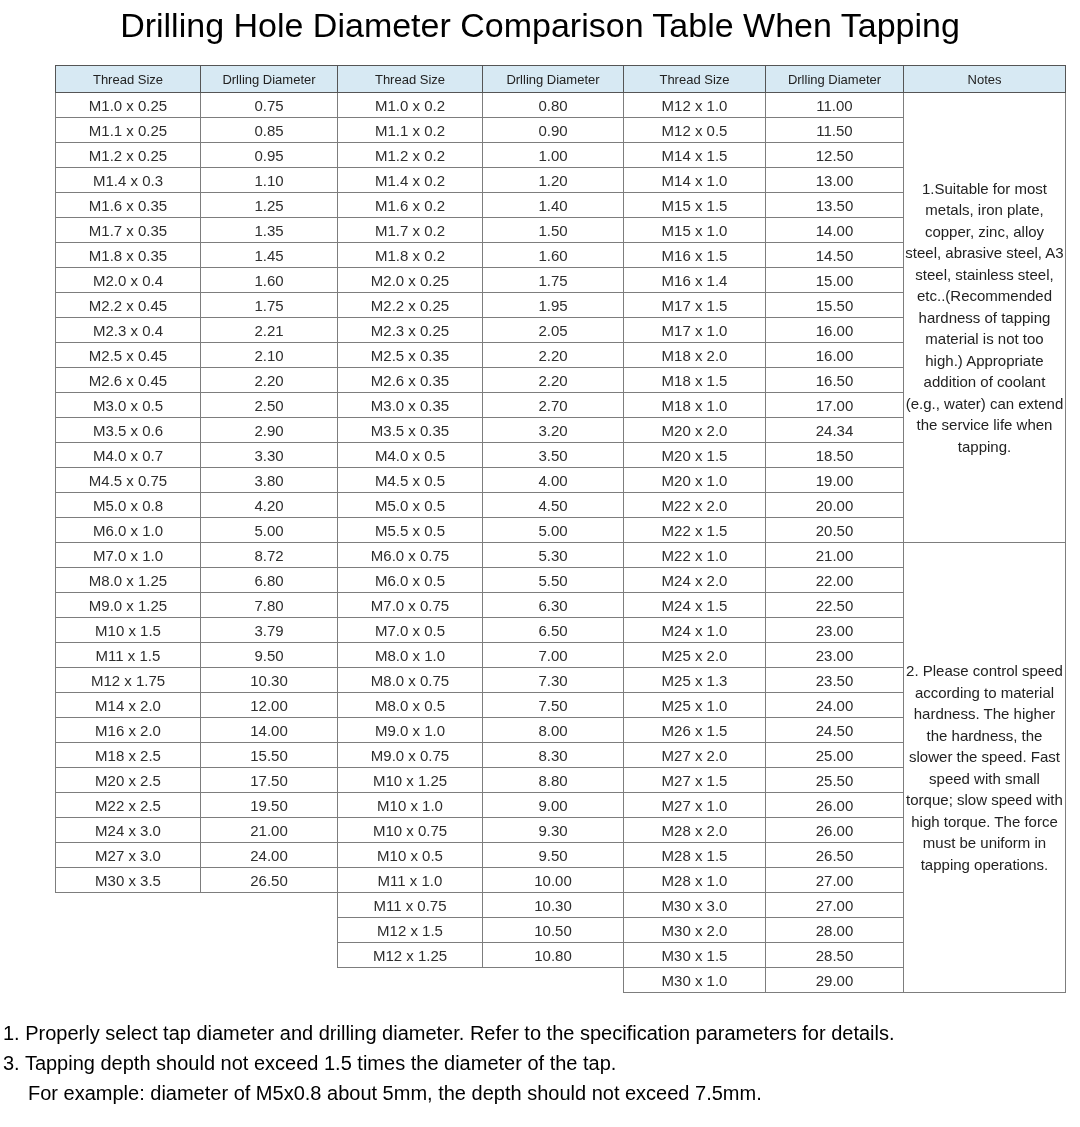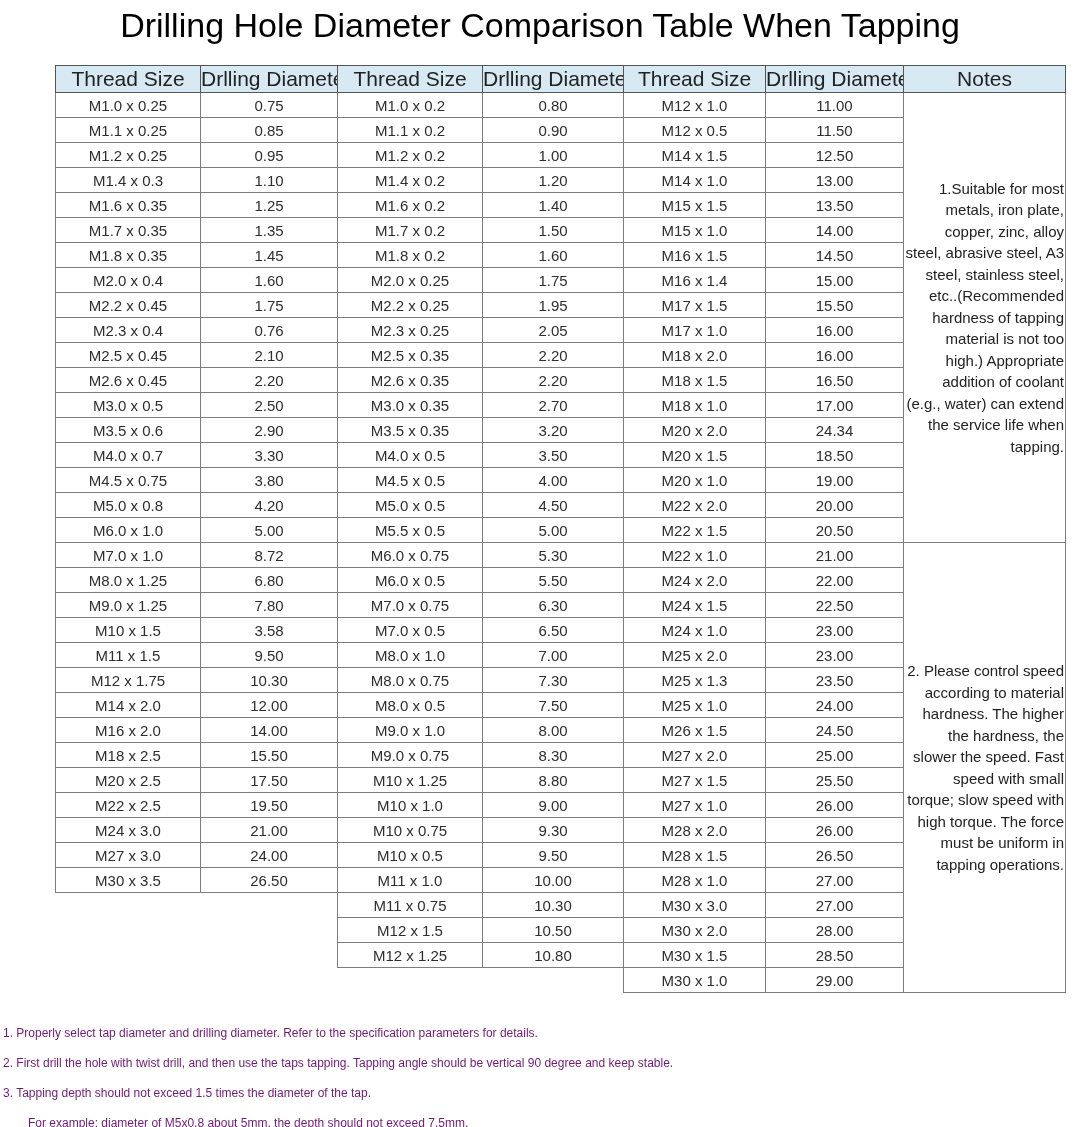--- a/index.html
+++ b/index.html
@@ -33,46 +33,45 @@
     font-size: 15px;
     color: #2e2e2e;
     border: 1px solid #7d7d7d;
     height: 24px;
     overflow: hidden;
     white-space: nowrap;
   }
   table.cmp th {
     background: #d7e9f3;
     font-weight: 400;
-    font-size: 21px;
+    font-size: 13px;
     color: #222222;
     height: 26px;
     border-color: #555555;
     text-align: center;
   }
   table.cmp td.blank {
     border: none;
     background: #ffffff;
   }
   table.cmp td.notes-cell {
     font-size: 15px;
     line-height: 21.5px;
     white-space: normal;
     padding: 2px 1px;
     color: #222222;
-    text-align: right;
   }
   .footer {
     margin: 30px 0 0 3px;
   }
   .footer p {
     margin: 0 0 10px 0;
-    font-size: 12px;
+    font-size: 20px;
     line-height: 20px;
-    color: #701a75;
+    color: #000000;
   }
   .footer p.indent {
     margin-left: 25px;
   }
 </style>
 </head>
 <body>
 
 <div class="page">
 
@@ -168,21 +167,21 @@
         <tr>
           <td>M2.2 x 0.45</td>
           <td>1.75</td>
           <td>M2.2 x 0.25</td>
           <td>1.95</td>
           <td>M17 x 1.5</td>
           <td>15.50</td>
         </tr>
         <tr>
           <td>M2.3 x 0.4</td>
-          <td>0.76</td>
+          <td>2.21</td>
           <td>M2.3 x 0.25</td>
           <td>2.05</td>
           <td>M17 x 1.0</td>
           <td>16.00</td>
         </tr>
         <tr>
           <td>M2.5 x 0.45</td>
           <td>2.10</td>
           <td>M2.5 x 0.35</td>
           <td>2.20</td>
@@ -265,21 +264,21 @@
         <tr>
           <td>M9.0 x 1.25</td>
           <td>7.80</td>
           <td>M7.0 x 0.75</td>
           <td>6.30</td>
           <td>M24 x 1.5</td>
           <td>22.50</td>
         </tr>
         <tr>
           <td>M10 x 1.5</td>
-          <td>3.58</td>
+          <td>3.79</td>
           <td>M7.0 x 0.5</td>
           <td>6.50</td>
           <td>M24 x 1.0</td>
           <td>23.00</td>
         </tr>
         <tr>
           <td>M11 x 1.5</td>
           <td>9.50</td>
           <td>M8.0 x 1.0</td>
           <td>7.00</td>
@@ -388,18 +387,17 @@
           <td class="blank"></td>
           <td class="blank"></td>
           <td>M30 x 1.0</td>
           <td>29.00</td>
         </tr>
       </tbody>
   </table>
 
   <div class="footer">
     <p>1. Properly select tap diameter and drilling diameter. Refer to the specification parameters for details.</p>
-    <p>2. First drill the hole with twist drill, and then use the taps tapping. Tapping angle should be vertical 90 degree and keep stable.</p>
     <p>3. Tapping depth should not exceed 1.5 times the diameter of the tap.</p>
     <p class="indent">For example: diameter of M5x0.8 about 5mm, the depth should not exceed 7.5mm.</p>
   </div>
 
 </div>
 
 </body></html>

